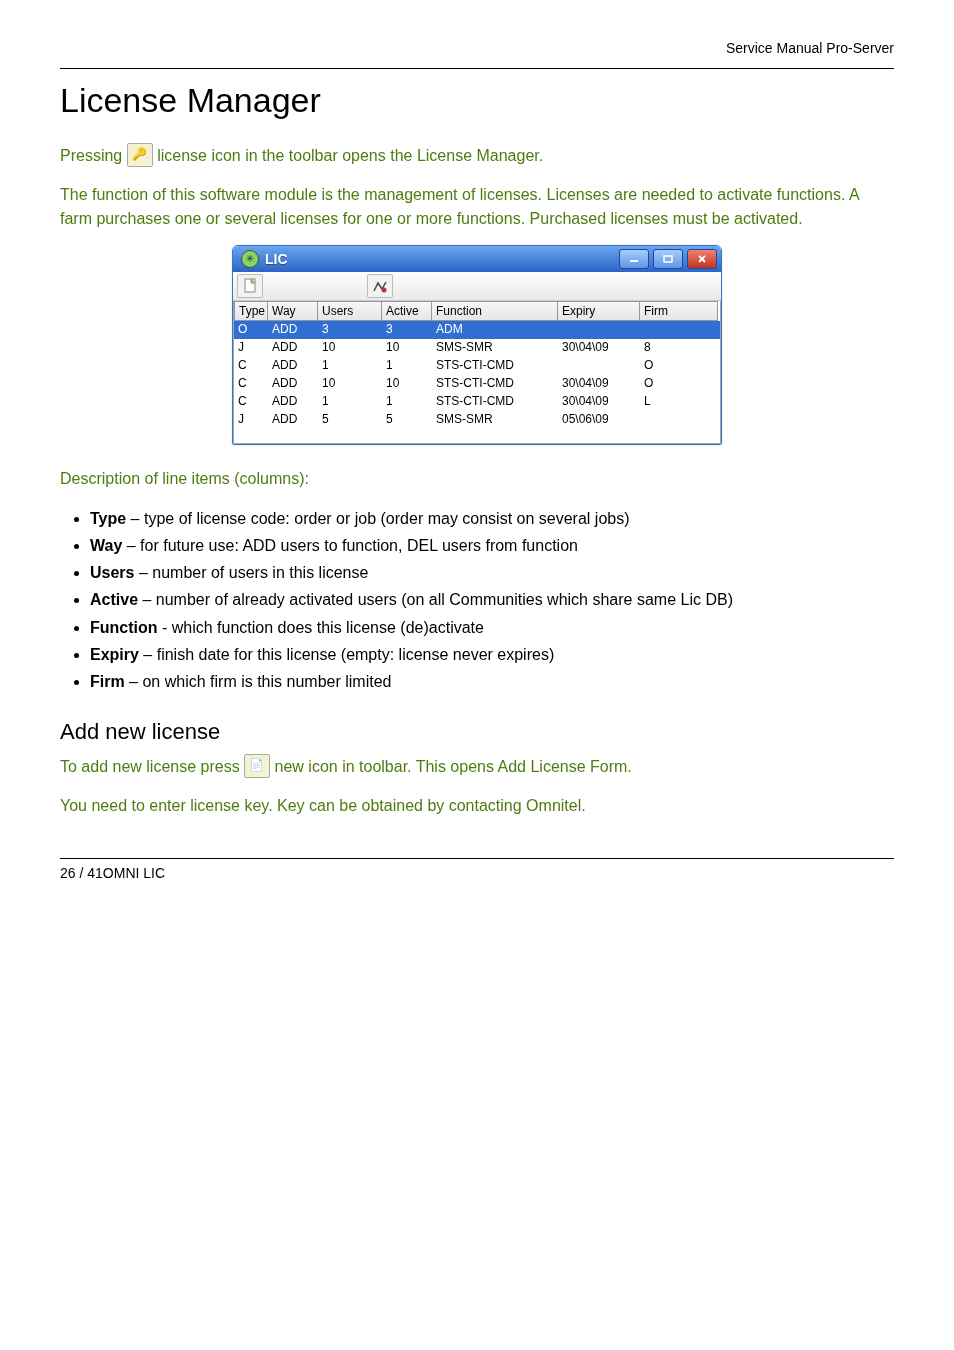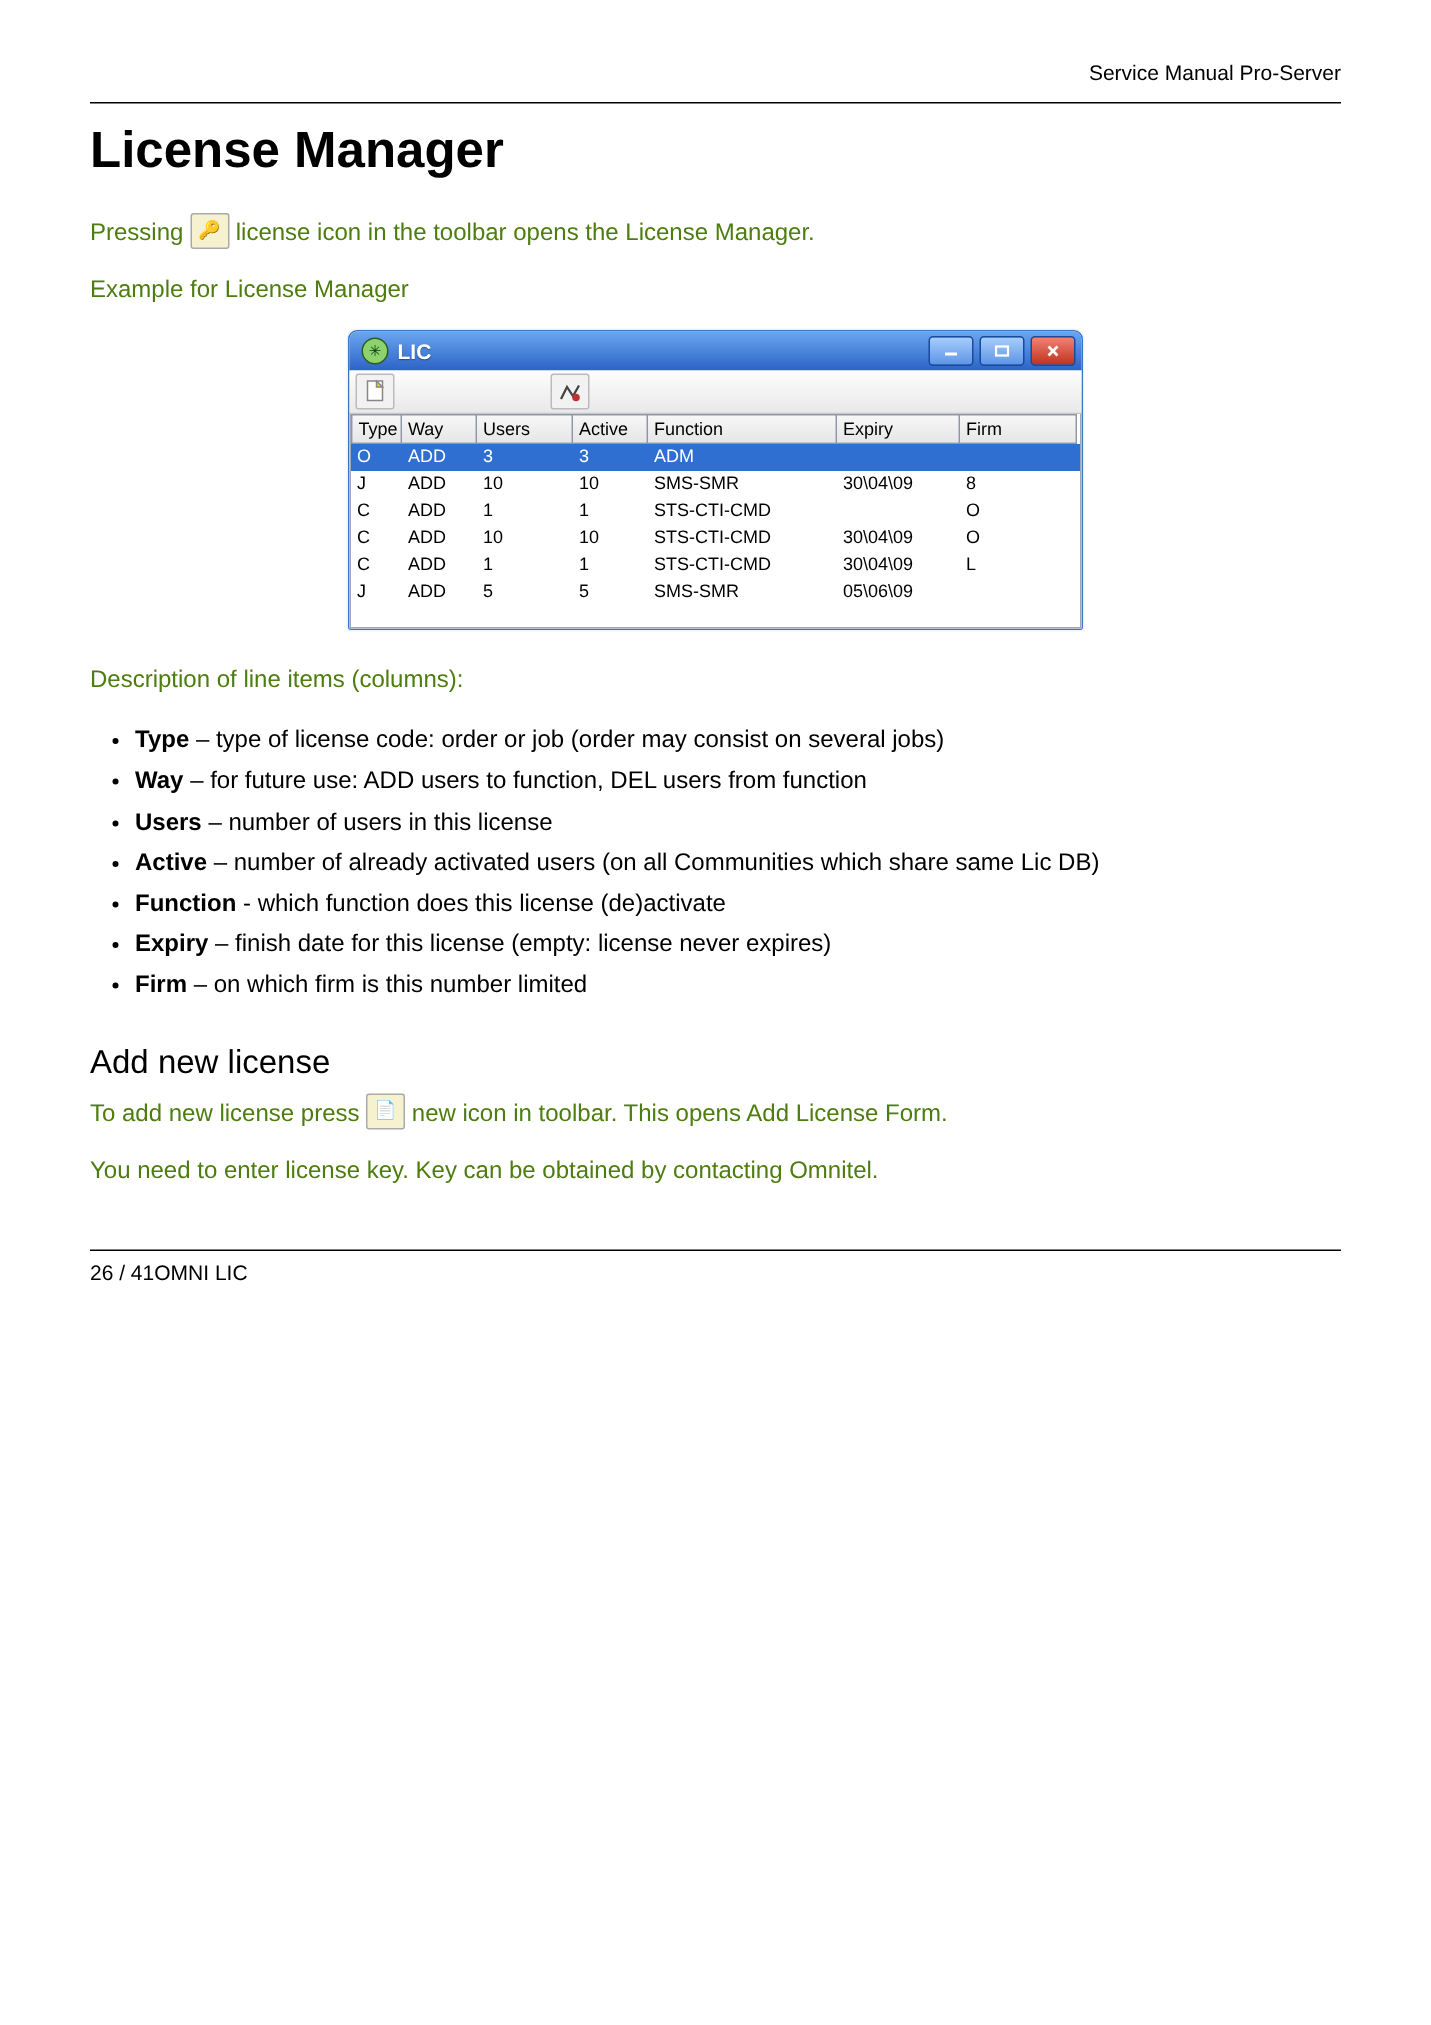--- a/index.html
+++ b/index.html
@@ -1,19 +1,19 @@
 <!DOCTYPE html>
 <html><head>
 <meta charset="utf-8">
 <style>
 html,body{margin:0;padding:0;background:#fff;width:954px;font-family:Arial,Helvetica,sans-serif;color:#000}
 .page{padding:40px 60px 60px 60px}
 .header-top{text-align:right;font-size:14px;margin-bottom:12px}
 hr.top{border:none;border-top:1px solid #000;margin:4px 0 12px 0}
-h1{font-size:34px;font-weight:bold;margin:0 0 24px 0}
+h1{font-size:34px;font-weight:normal;margin:0 0 24px 0}
 p{font-size:16px;line-height:1.5;margin:0 0 14px 0;color:#4d7c0f}
 h3{font-size:22px;font-weight:normal;margin:24px 0 10px 0}
 ul.desc{list-style:disc;padding-left:30px;margin:6px 0 14px 0}
 ul.desc li{font-size:16px;line-height:1.7}
 .bold{font-weight:bold}
 .inline-icon{display:inline-block;width:24px;height:22px;vertical-align:middle;border:1px solid #aaa;background:#f6f2d0;border-radius:2px;text-align:center;line-height:19px;font-size:14px;position:relative;top:-2px}
 .key-icon::before{content:"🔑";color:#2a8a2a;font-size:12px}
 .newdoc-icon::before{content:"📄";font-size:12px}
 
 .win{width:488px;margin:14px auto 22px auto;border:1px solid #3b73c9;border-radius:6px 6px 2px 2px;box-shadow:0 0 0 1px rgba(0,0,0,.05);font-size:12px}
@@ -53,21 +53,21 @@
 <hr class="top">
 
 <h1>License Manager</h1>
 
 <p>
   <span>Pressing </span>
   <span class="inline-icon key-icon"></span>
   <span> license icon in the toolbar opens the License Manager.</span>
 </p>
 
-<p>Example for License Manager</p>
+<p>The function of this software module is the management of licenses. Licenses are needed to activate functions. A farm purchases one or several licenses for one or more functions. Purchased licenses must be activated.</p>
 
 <div class="win">
   <div class="titlebar">
     <span class="ticon">✳</span>
     <span class="title">LIC</span>
     <span class="sp"></span>
     <span class="winbtn">
           <svg width="10" height="8">
             <rect x="1" y="5" width="8" height="2" fill="#fff"></rect>
           </svg>

